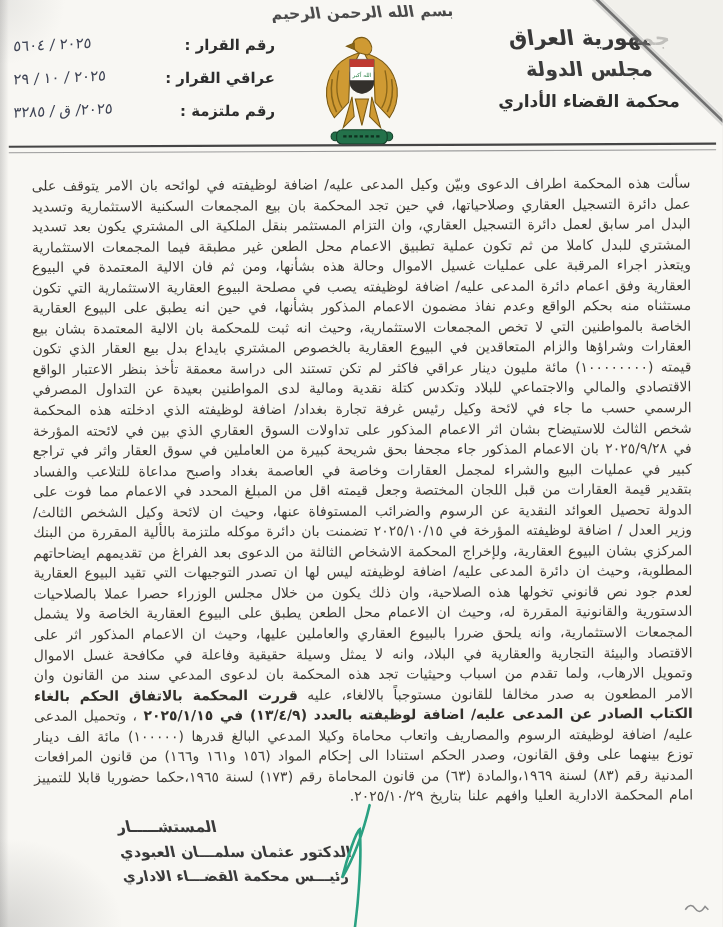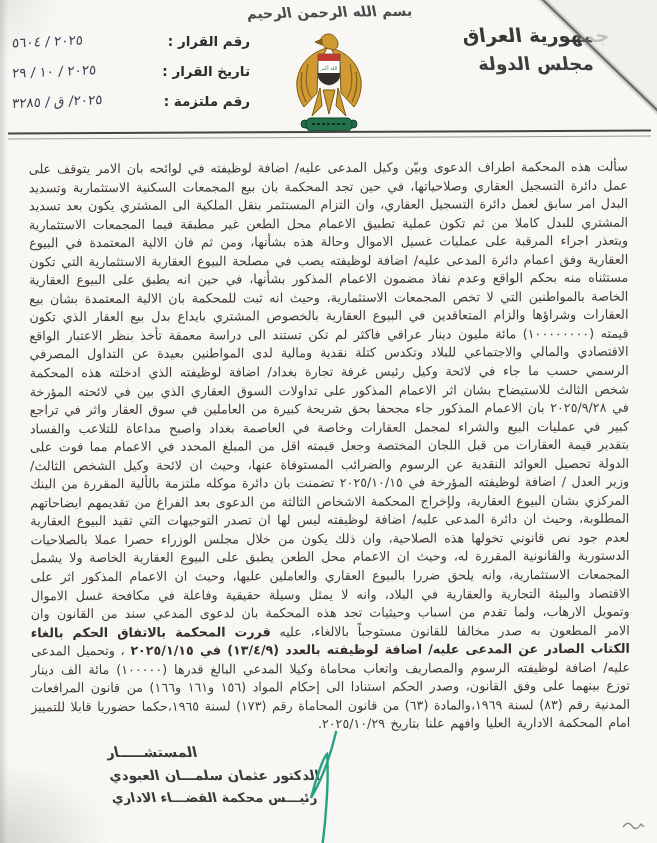--- a/index.html
+++ b/index.html
@@ -61,29 +61,30 @@
 
   <div class="edge-left"></div>
   <div class="corner-bl"></div>
   <div class="corner-tl"></div>
 
   <div class="basmala">بسم الله الرحمن الرحيم</div>
 
   <div class="hdr-right">
     <div class="cal1">جمهورية العراق</div>
     <div class="cal2">مجلس الدولة</div>
+    <div class="court-name">محكمة القضاء الأداري</div>
   </div>
 
   <div class="hdr-left">
     <div class="hdr-row">
       <span class="hdr-label">رقم القرار :</span>
       <span class="hdr-value">٢٠٢٥ / ٥٦٠٤</span>
     </div>
     <div class="hdr-row">
-      <span class="hdr-label">تاريخ القرار :</span>
+      <span class="hdr-label">عراقي القرار :</span>
       <span class="hdr-value">٢٠٢٥ / ١٠ / ٢٩</span>
     </div>
     <div class="hdr-row">
       <span class="hdr-label">رقم ملتزمة :</span>
       <span class="hdr-value">٢٠٢٥/ ق / ٣٢٨٥</span>
     </div>
   </div>
 
   <svg class="emblem" viewBox="0 0 78 102">
     <g stroke="#7a5a14" stroke-width="1">

